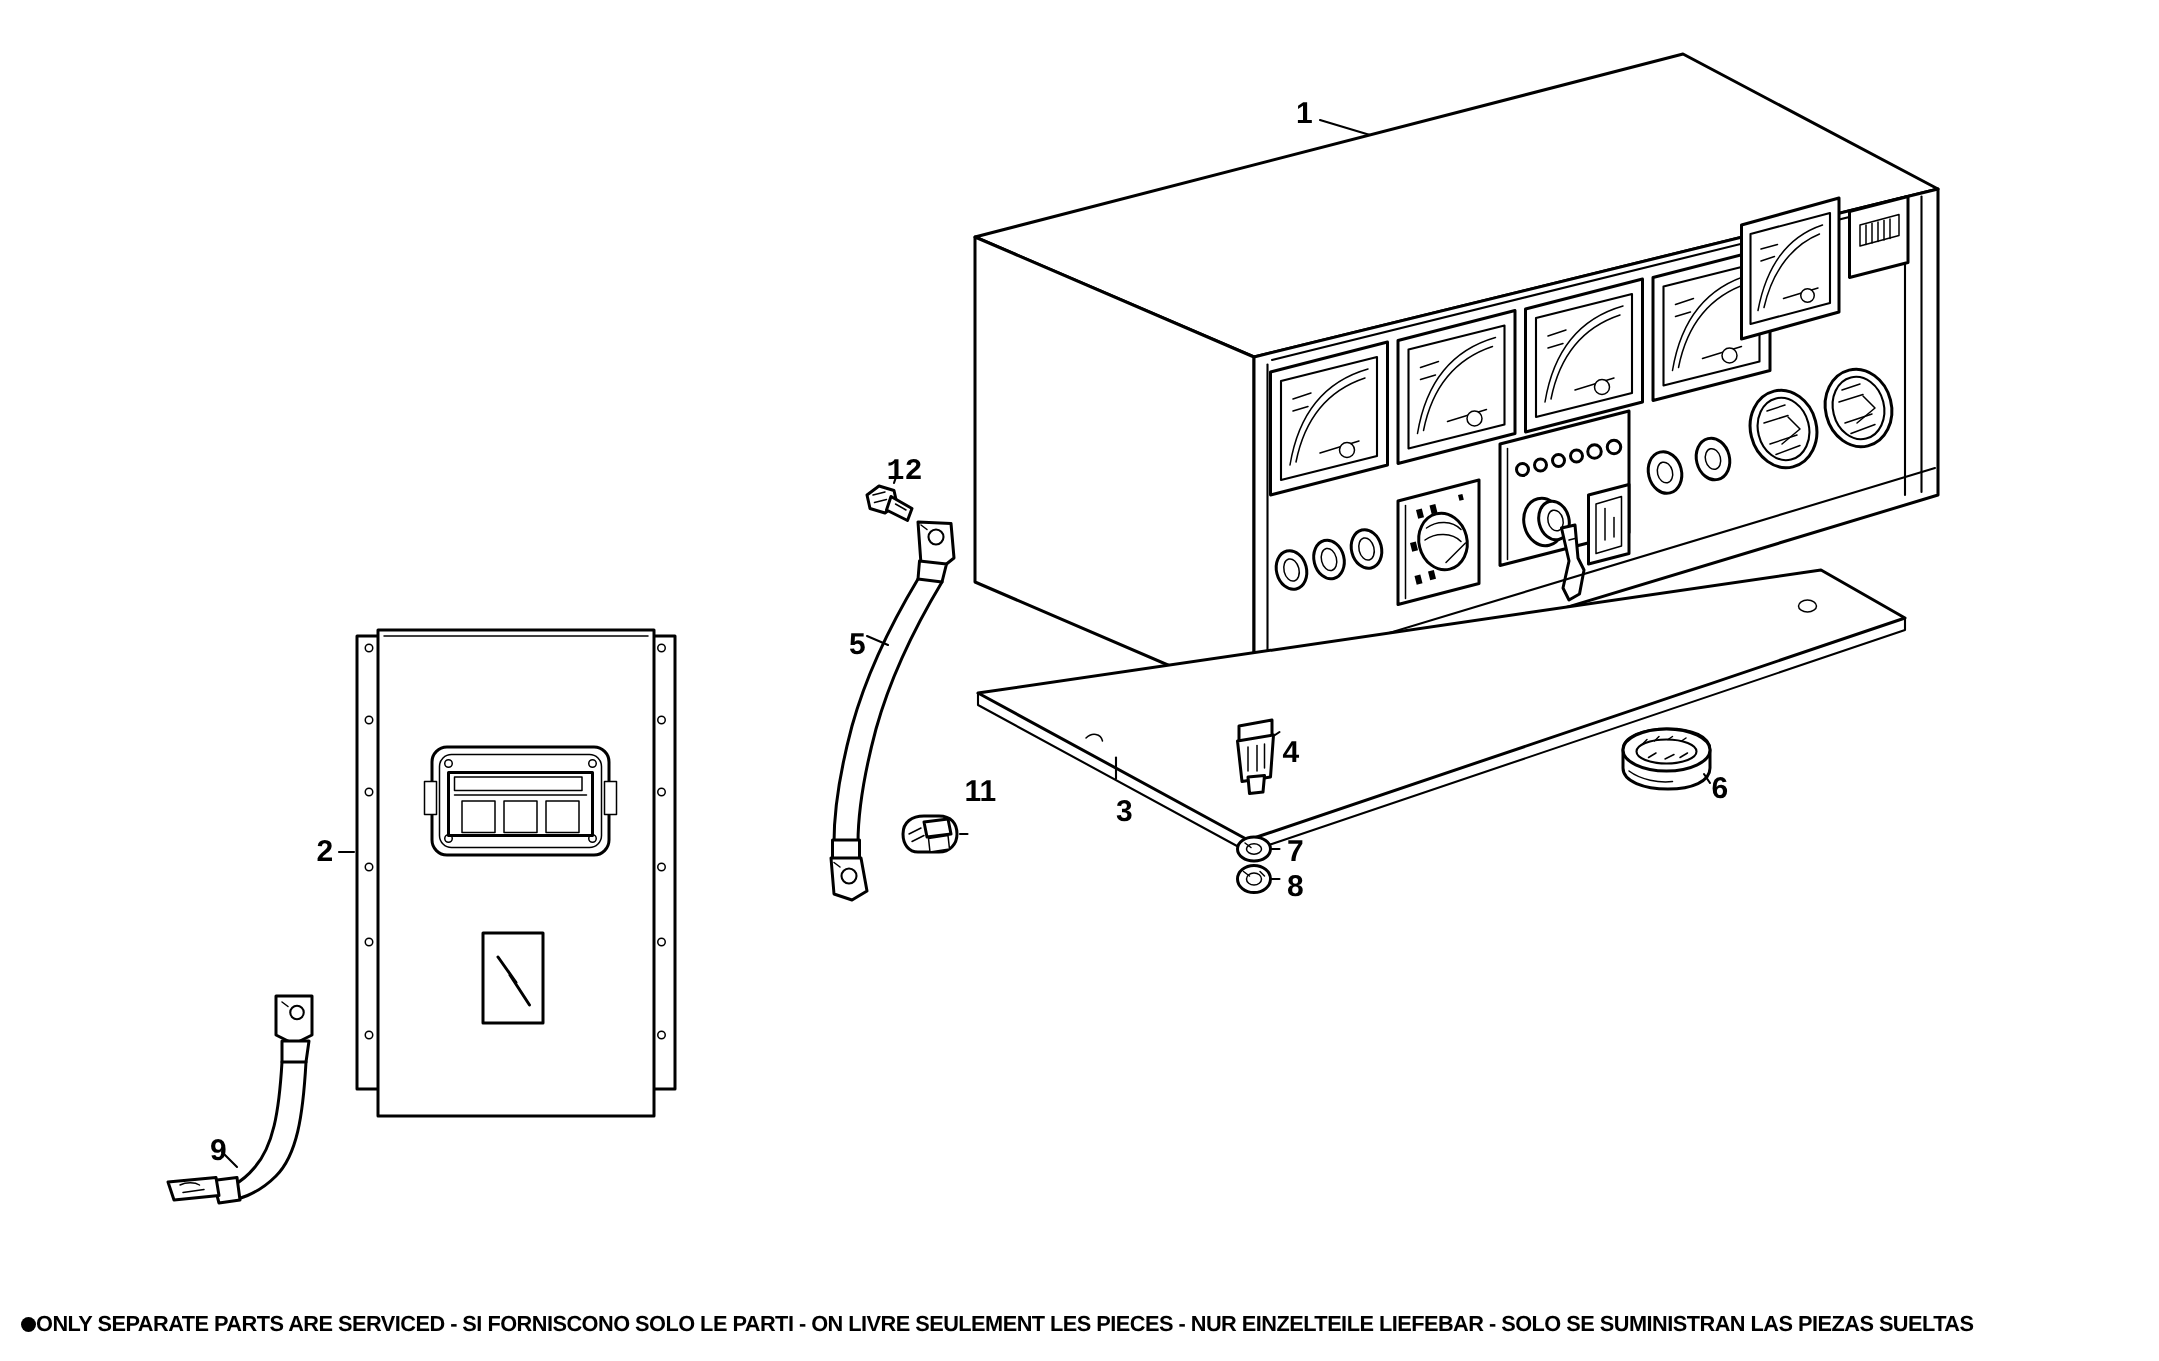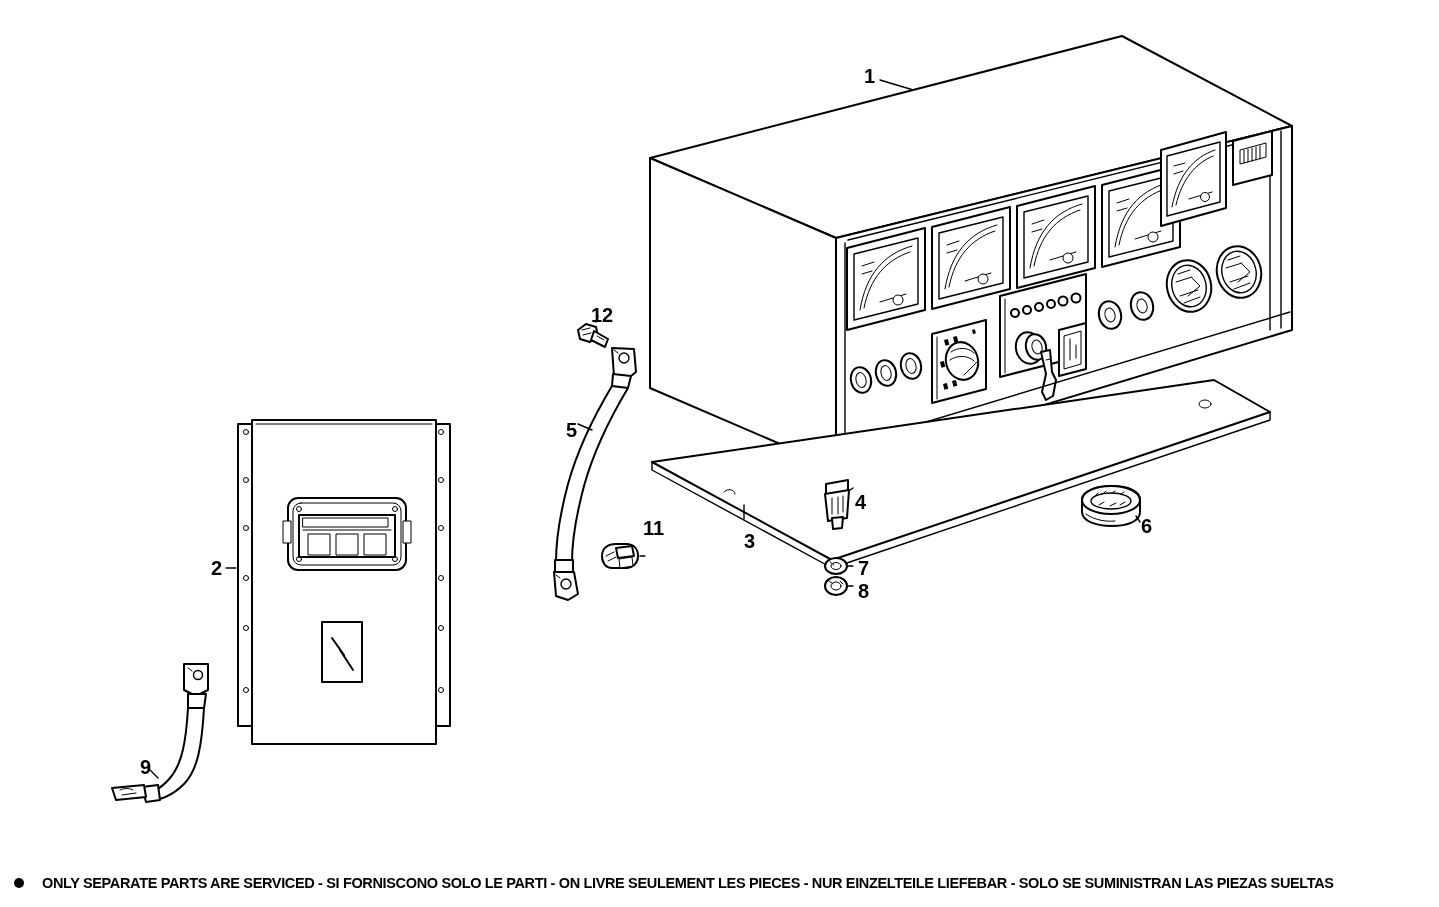--- a/index.html
+++ b/index.html
@@ -40,21 +40,21 @@
     user-select: none;
   }
   #footer-note {
     position: absolute;
     left: 14px;
     top: 872px;
     width: 1420px;
     height: 22px;
     display: flex;
     align-items: center;
-    gap: 18px;
+    gap: 0;
   }
   #footer-bullet {
     width: 10px;
     height: 10px;
     border-radius: 50%;
     background: #000000;
     flex: 0 0 auto;
   }
   #footer-text {
     font-family: "Liberation Sans", sans-serif;
@@ -425,20 +425,20 @@
   <div class="callout" style="left:864px; top:66px;">1</div>
   <div class="callout" style="left:211px; top:558px;">2</div>
   <div class="callout" style="left:744px; top:531px;">3</div>
   <div class="callout" style="left:855px; top:492px;">4</div>
   <div class="callout" style="left:566px; top:420px;">5</div>
   <div class="callout" style="left:1141px; top:516px;">6</div>
   <div class="callout" style="left:858px; top:558px;">7</div>
   <div class="callout" style="left:858px; top:581px;">8</div>
   <div class="callout" style="left:140px; top:757px;">9</div>
   <div class="callout" style="left:643px; top:518px;">11</div>
-  <div class="callout" style="left:591px; top:305px;">12</div>
+  <div class="callout" style="left:591px; top:305px;font-family:Liberation Mono, monospace;">12</div>
 
   <div id="footer-note">
     <div id="footer-bullet"></div>
     <div id="footer-text">ONLY SEPARATE PARTS ARE SERVICED - SI FORNISCONO SOLO LE PARTI  - ON LIVRE SEULEMENT LES PIECES - NUR EINZELTEILE LIEFEBAR - SOLO SE SUMINISTRAN LAS PIEZAS SUELTAS</div>
   </div>
 
 </div>
 
 </body></html>

